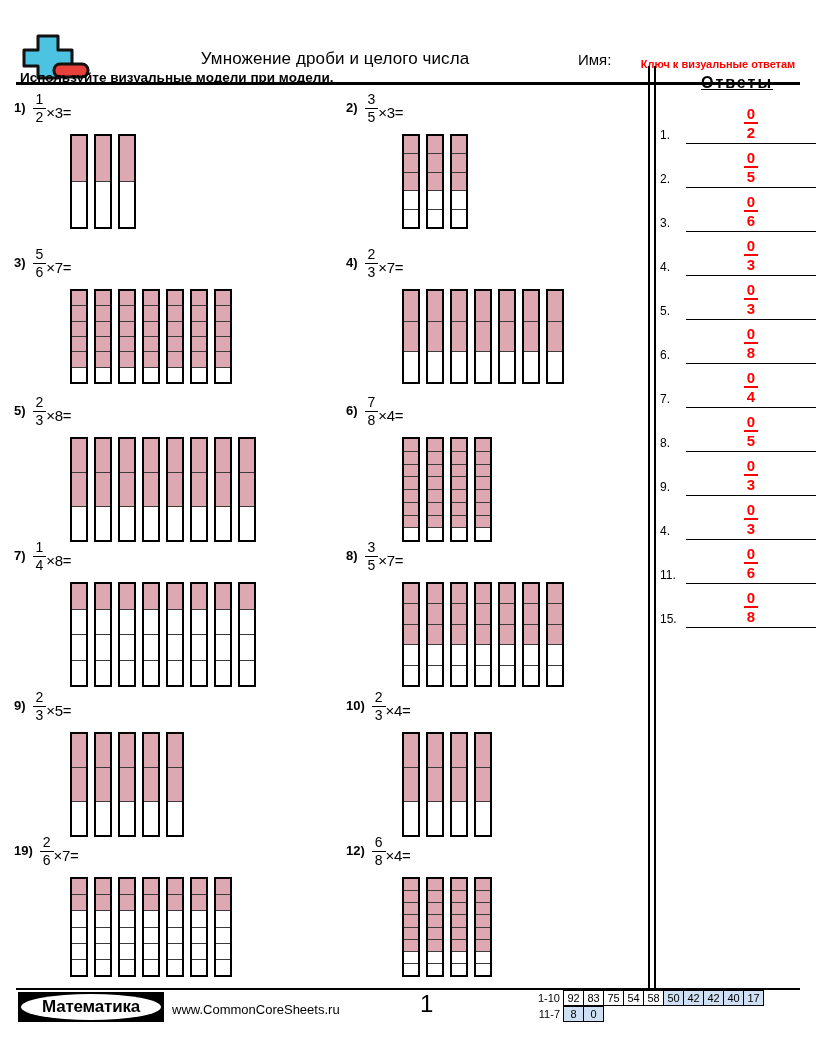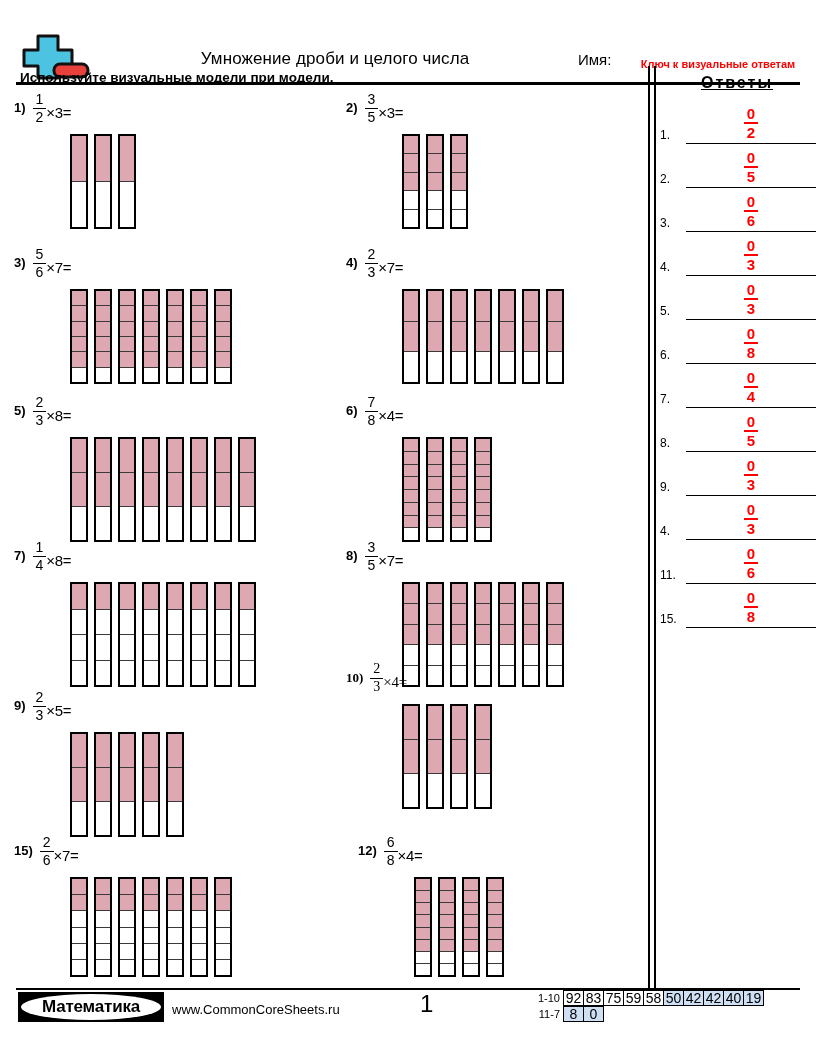--- a/index.html
+++ b/index.html
@@ -104,21 +104,21 @@
     width: 140px; height: 26px; background: #fff; border-radius: 50%;
     display: flex; align-items: center; justify-content: center;
     font-size: 17px; font-weight: bold; color: #000; letter-spacing: -0.2px;
   }
   #site-url { position: absolute; left: 172px; top: 14px; font-size: 13px; }
   #page-number { position: absolute; left: 420px; top: 2px; font-size: 24px; }
   #score-table { position: absolute; left: 528px; top: 2px; }
   .score-row { display: flex; align-items: stretch; height: 16px; }
   .score-label { width: 36px; text-align: right; font-size: 11px; padding-right: 4px; line-height: 16px; }
   .score-cell {
-    width: 21px; text-align: center; font-size: 14px; line-height: 14px;
+    width: 21px; text-align: center; font-size: 11px; line-height: 14px;
     border: 1px solid #000; margin-left: -1px; background: #fff;
   }
   .score-cell.hl { background: #cfe0f5; }
 </style>
 </head>
 <body>
 
 <div id="header">
   <div id="logo-mark">
     <svg width="72" height="48" viewBox="0 0 72 48">
@@ -592,21 +592,21 @@
           <div class="seg shaded"></div>
           <div class="seg"></div>
         </div>
         <div class="model-bar" style="height: 105px;">
           <div class="seg shaded"></div>
           <div class="seg shaded"></div>
           <div class="seg"></div>
         </div>
       </div>
     </div>
-    <div class="problem" style="left: 346px; top: 570px; font-family: Liberation Serif, serif;">
+    <div class="problem" style="left: 346px; top: 598px;">
       <div class="prob-head">
         <span class="prob-num">10)</span>
         <span class="prob-expr">
           <span class="frac">
             <span class="num">2</span>
             <span class="bar"></span>
             <span class="den">3</span>
           </span>
           <span class="prob-rest">×4=</span>
         </span>
@@ -629,21 +629,21 @@
         </div>
         <div class="model-bar" style="height: 105px;">
           <div class="seg shaded"></div>
           <div class="seg shaded"></div>
           <div class="seg"></div>
         </div>
       </div>
     </div>
     <div class="problem" style="left: 14px; top: 743px;">
       <div class="prob-head">
-        <span class="prob-num">15)</span>
+        <span class="prob-num">19)</span>
         <span class="prob-expr">
           <span class="frac">
             <span class="num">2</span>
             <span class="bar"></span>
             <span class="den">6</span>
           </span>
           <span class="prob-rest">×7=</span>
         </span>
       </div>
       <div class="models">
@@ -698,21 +698,21 @@
         <div class="model-bar" style="height: 100px;">
           <div class="seg shaded"></div>
           <div class="seg shaded"></div>
           <div class="seg"></div>
           <div class="seg"></div>
           <div class="seg"></div>
           <div class="seg"></div>
         </div>
       </div>
     </div>
-    <div class="problem" style="left: 358px; top: 743px;">
+    <div class="problem" style="left: 346px; top: 743px;">
       <div class="prob-head">
         <span class="prob-num">12)</span>
         <span class="prob-expr">
           <span class="frac">
             <span class="num">6</span>
             <span class="bar"></span>
             <span class="den">8</span>
           </span>
           <span class="prob-rest">×4=</span>
         </span>
@@ -906,27 +906,27 @@
     <div id="brand-ellipse">Математика</div>
   </div>
   <div id="site-url">www.CommonCoreSheets.ru</div>
   <div id="page-number">1</div>
   <div id="score-table">
       <div class="score-row">
         <div class="score-label">1-10</div>
         <div class="score-cell">92</div>
         <div class="score-cell">83</div>
         <div class="score-cell">75</div>
-        <div class="score-cell">59</div>
+        <div class="score-cell">54</div>
         <div class="score-cell">58</div>
         <div class="score-cell hl">50</div>
         <div class="score-cell hl">42</div>
         <div class="score-cell hl">42</div>
         <div class="score-cell hl">40</div>
-        <div class="score-cell hl">19</div>
+        <div class="score-cell hl">17</div>
       </div>
       <div class="score-row">
         <div class="score-label">11-7</div>
         <div class="score-cell hl">8</div>
         <div class="score-cell hl">0</div>
       </div>
     </div>
 </div>
 
 </body></html>

